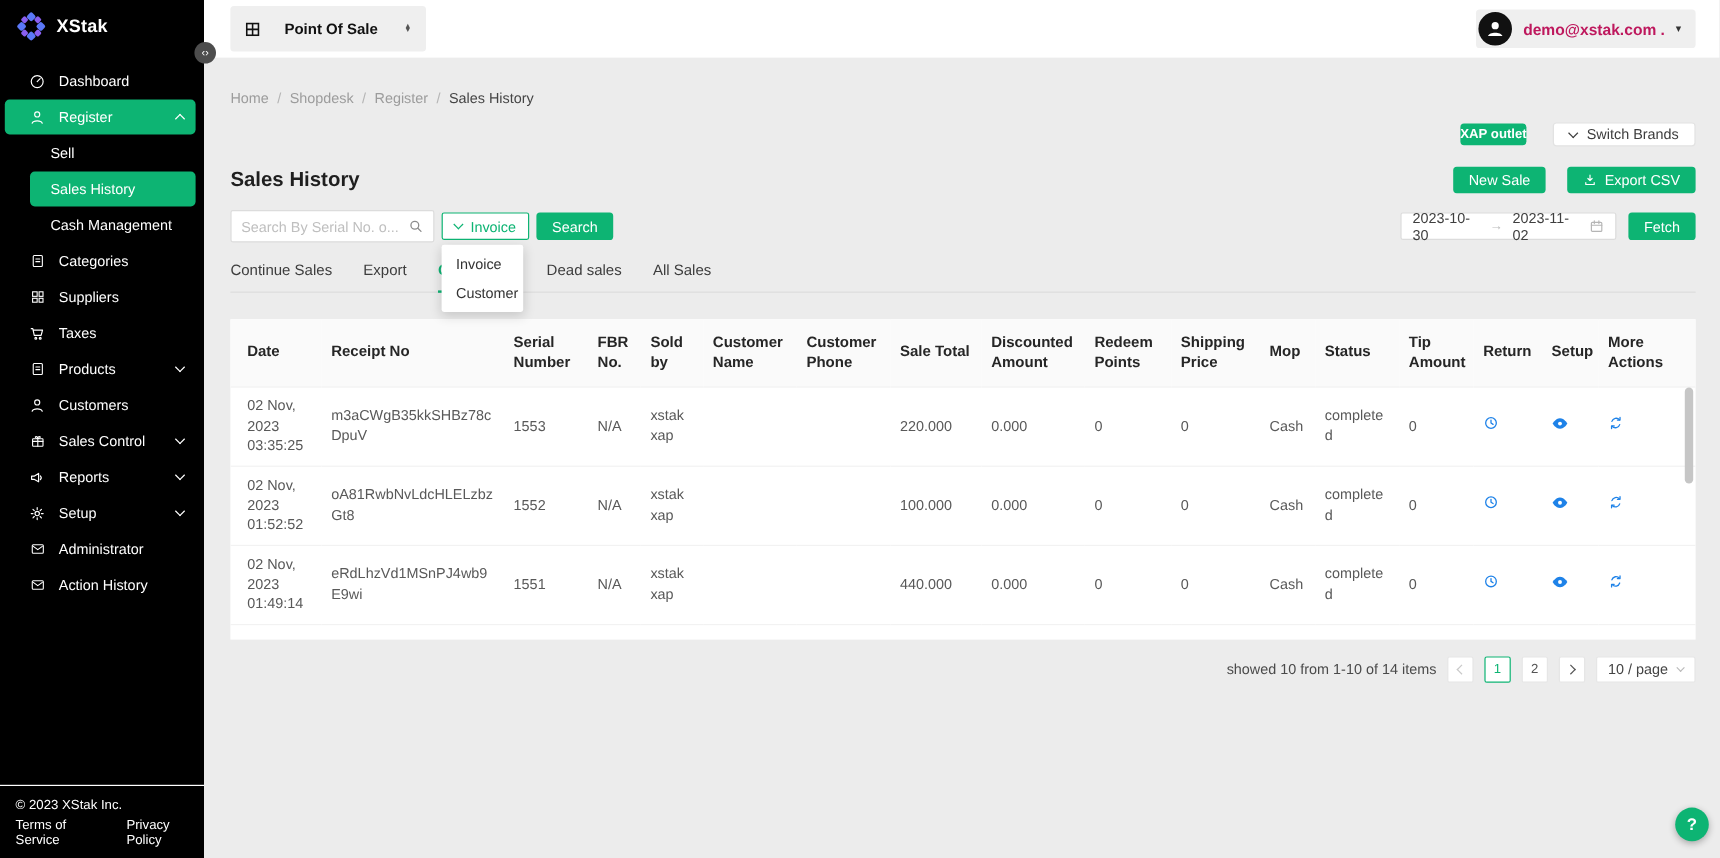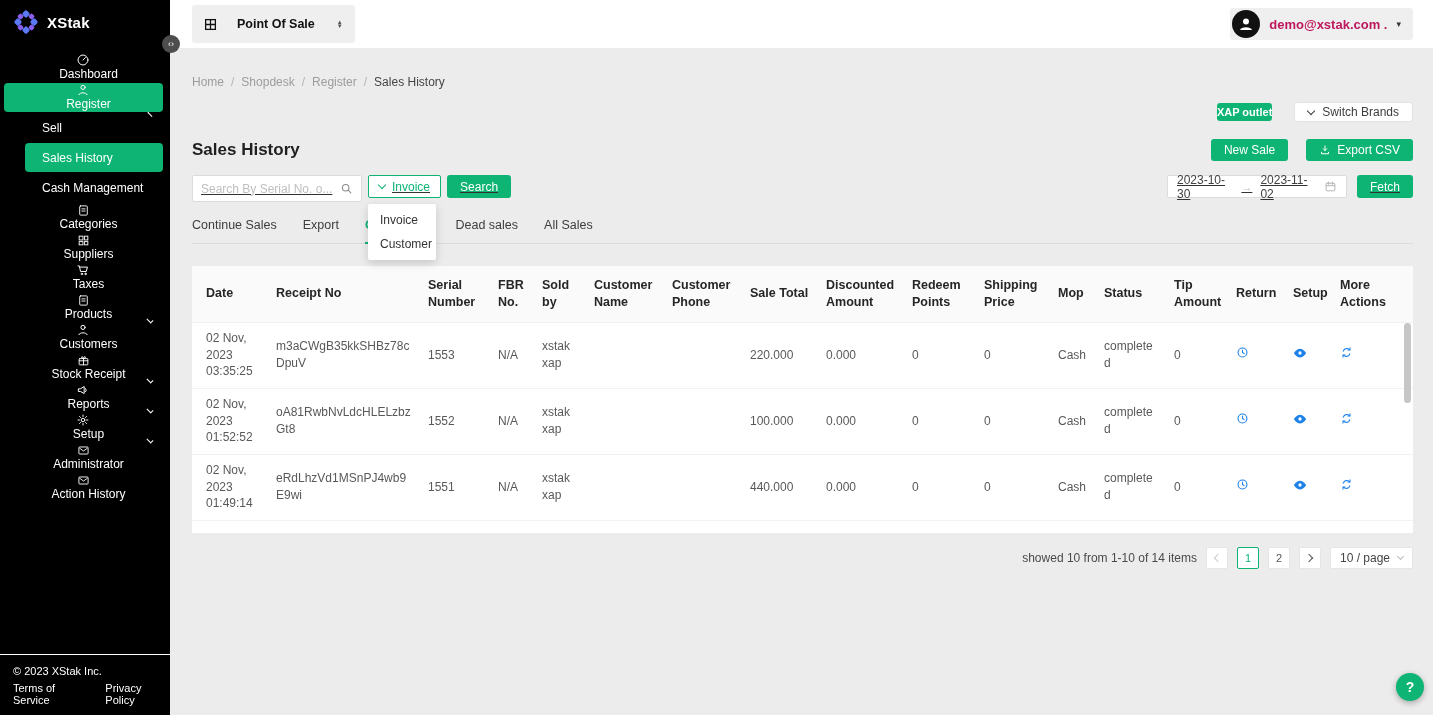--- a/index.html
+++ b/index.html
@@ -4,21 +4,21 @@
 <style>
   * { box-sizing: border-box; margin: 0; padding: 0; }
   html,body { width:1433px; height:715px; overflow:hidden; }
   body { font-family:"Liberation Sans", sans-serif; background:#ececec; position:relative; color:#333; }
 
   
   .sidebar { position:absolute; left:0; top:0; bottom:0; width:170px; background:#000; color:#fff; z-index:10; }
   .logo-row { display:flex; align-items:center; gap:8px; padding:9px 0 10px 13px; }
   .logo-text { font-size:15px; font-weight:700; color:#fff; letter-spacing:.2px; }
   .nav { padding-top:8px; }
-  .nav-item { height:29px; display:flex; align-items:center; margin:0 7px 1px 4px; padding:0 10px 0 20px; font-size:12px; color:#fff; border-radius:4px; cursor:pointer;flex-direction:column; }
+  .nav-item { height:29px; display:flex; align-items:center; margin:0 7px 1px 4px; padding:0 10px 0 20px; font-size:12px; color:#fff; border-radius:4px; cursor:pointer; }
   .nav-item .nicon { width:14px; height:14px; display:inline-flex; align-items:center; justify-content:center; margin-right:11px; flex:none; color:#fff; }
   .nav-item.active { background:var(--accent); }
   .nav-sub { height:29px; display:flex; align-items:center; margin:0 7px 1px 25px; padding-left:17px; font-size:12px; border-radius:4px; cursor:pointer; }
   .nav-sub.active { background:var(--accent); }
   .nav-item .chev-right { margin-left:auto; }
   .side-footer { position:absolute; left:0; right:0; bottom:0; border-top:1px solid #fff; padding:10px 0 9px 13px; font-size:11px; color:#fff; }
   .side-footer .links { margin-top:5px; display:flex; gap:15px; }
   .side-footer .links span { cursor:pointer; }
 
   
@@ -45,21 +45,21 @@
 
   .badges-row { display:flex; justify-content:flex-end; align-items:center; gap:22px; margin-top:13px; }
   .outlet-badge { background:var(--accent); color:#fff; font-size:11px; font-weight:700; padding:3px 0; border-radius:3px;text-align:right; }
   .switch-brands { background:#fff; border:1px solid #e2e2e2; border-radius:3px; height:20px; display:flex; align-items:center; gap:8px; padding:0 13px; font-size:12px; color:#3c3c3c; cursor:pointer; }
 
   .title-row { display:flex; justify-content:space-between; align-items:center; margin-top:17px; }
   .page-title { font-size:17px; font-weight:700; color:#1f1f1f; }
   .title-actions { display:flex; gap:18px; }
   .btn-green { background:var(--accent); color:#fff; border:none; border-radius:3px; height:22px; padding:0 13px; font-size:12px; font-family:inherit; display:flex; align-items:center; gap:6px; cursor:pointer; }
 
-  .filter-row { display:flex; margin-top:14px; position:relative;text-decoration:underline; }
+  .filter-row { display:flex; align-items:center; margin-top:14px; position:relative; }
   .search-box { width:170px; height:27px; background:#fff; border:1px solid #dcdcdc; border-radius:2px; display:flex; align-items:center; padding:0 8px; }
   .search-box input { border:none; outline:none; flex:1; font-size:12px; font-family:inherit; color:#333; min-width:0; background:transparent; }
   .search-box input::placeholder { color:#bfbfbf; }
   .invoice-btn { margin-left:6px; height:23px; background:#fff; border:1px solid var(--accent); color:var(--accent); border-radius:2px; font-size:12px; display:flex; align-items:center; gap:7px; padding:0 10px; cursor:pointer; font-family:inherit; }
   .search-btn { margin-left:6px; height:23px; }
   .date-range { margin-left:auto; width:180px; height:23px; background:#fff; border:1px solid #dcdcdc; border-radius:2px; display:flex; align-items:center; font-size:12px; color:#3f3f3f; padding:0 9px; gap:8px; }
   .date-range .darrow { color:#bbb; font-size:11px; flex:1; text-align:center; }
   .fetch-btn { margin-left:10px; height:23px; }
 
   .dropdown-panel { position:absolute; top:29px; left:176px; width:68px; background:#fff; border-radius:2px; box-shadow:0 3px 10px rgba(0,0,0,.16); padding:4px 0; z-index:30; }
@@ -190,21 +190,21 @@
         </span>
       <span>Customers</span>
     </div>
     <div class="nav-item">
       <span class="nicon">
           <svg width="13" height="13" viewBox="0 0 24 24" fill="none" stroke="currentColor" stroke-width="1.7" stroke-linecap="round" stroke-linejoin="round">
             <rect x="4" y="8.5" width="16" height="11.5" rx="1"></rect>
             <path d="M4 12.5h16M12 8.5v11.5M12 8.5C8.5 8.5 7 5 9.5 5s2.5 3.5 2.5 3.5zm0 0c3.5 0 5-3.5 2.5-3.5S12 8.5 12 8.5z"></path>
           </svg>
         </span>
-      <span>Stock Receipt</span>
+      <span>Sales Control</span>
       <span class="chev down chev-right"></span>
     </div>
     <div class="nav-item">
       <span class="nicon">
           <svg width="14" height="14" viewBox="0 0 24 24" fill="none" stroke="currentColor" stroke-width="1.7" stroke-linejoin="round">
             <path d="M4 10v4.5h3.5L14 18V6l-6.5 4H4z"></path>
             <path d="M16.5 9.5a4 4 0 0 1 0 5.5" stroke-linecap="round"></path>
           </svg>
         </span>
       <span>Reports</span>

